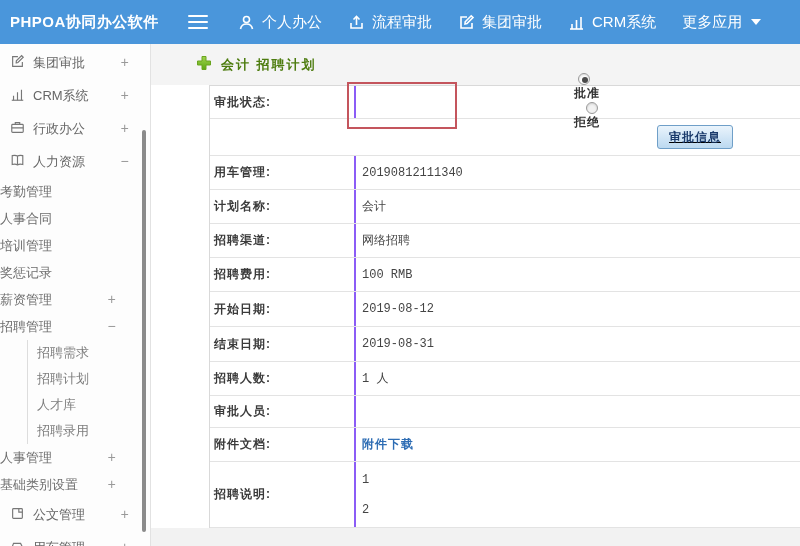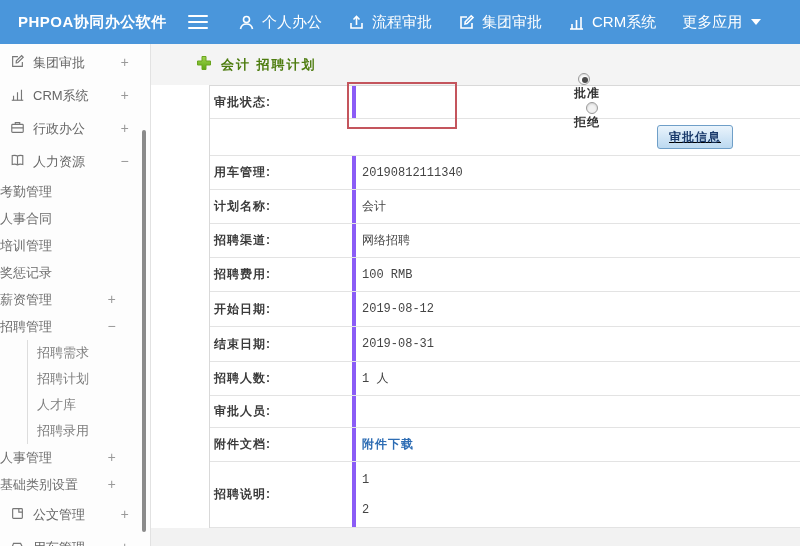--- a/index.html
+++ b/index.html
@@ -1,21 +1,21 @@
 <!DOCTYPE html>
 <html><head>
 <meta charset="utf-8">
 <style>
   * { margin:0; padding:0; box-sizing:border-box; }
   html,body { width:800px; height:546px; overflow:hidden; }
   body { font-family:"Liberation Sans","DejaVu Sans",sans-serif; background:#fff; position:relative; }
 
   
   .topbar { height:44px; background:#4a96db; display:flex; align-items:center; color:#fff; }
-  .brand { font-size:15px; font-weight:600; padding-left:18px; width:188px; letter-spacing:.5px; }
+  .brand { font-size:15px; font-weight:600; padding-left:10px; width:188px; letter-spacing:.5px; }
   .hamburger { width:20px; display:flex; flex-direction:column; gap:4px; cursor:pointer; margin-right:30px; }
   .hamburger i { display:block; height:2px; background:#fff; border-radius:1px; }
   .tnav { display:flex; align-items:center; }
   .tnav-item { display:flex; align-items:center; gap:7px; font-size:15px; margin-right:26px; cursor:pointer; white-space:nowrap; }
   .tnav-item svg { display:block; }
   .caret { width:0; height:0; border-left:5px solid transparent; border-right:5px solid transparent; border-top:6px solid #fff; margin-left:2px; }
 
   
   .layout { display:flex; height:502px; }
 
@@ -36,21 +36,21 @@
   .content { flex:1; position:relative; background:#fff; }
   .content-header { height:41px; background:#f4f4f4; display:flex; align-items:center; padding-left:45px; gap:9px; }
   .page-title { font-size:13px; font-weight:bold; color:#4d7c0f; letter-spacing:2px; }
 
   .form-table { margin-left:58px; border-top:1px solid #d9d9d9; border-left:1px solid #d9d9d9; }
   .row { display:flex; align-items:center; border-bottom:1px solid #e3e3e3; height:34px; background:#fff; }
   .r-status { height:33px; }
   .r-btn { height:37px; justify-content:flex-end; padding-right:67px;text-decoration:underline; }
   .r-note { height:66px; }
   .lab { width:146px; align-self:stretch; display:flex; align-items:center; padding-left:4px;
-         border-right:4px solid #8b5cf6; font-size:12px; font-weight:bold; color:#3a3a3a; letter-spacing:1px; }
+         border-right:2px solid #8b5cf6; font-size:12px; font-weight:bold; color:#3a3a3a; letter-spacing:1px; }
   .val { flex:1; padding-left:6px; font-family:"Liberation Mono","DejaVu Sans Mono",monospace; font-size:12px; color:#444; }
   .val-lines div { line-height:30px; }
   a.att-link { color:#2e6db4; font-weight:bold; text-decoration:none; font-size:12px; letter-spacing:1px; }
 
   
   .radios { display:flex; align-items:center; padding-left:11px;flex-direction:column; }
   .radio { width:12px; height:12px; border-radius:50%; border:1px solid #9a9a9a; background:#f2f2f2;
            display:inline-block; position:relative; box-shadow:inset 0 1px 2px rgba(0,0,0,.15); cursor:pointer; }
   .radio.sel { background:#fefefe; }
   .radio.sel::after { content:""; position:absolute; left:3px; top:3px; width:6px; height:6px; border-radius:50%; background:#4a4a4a; }

